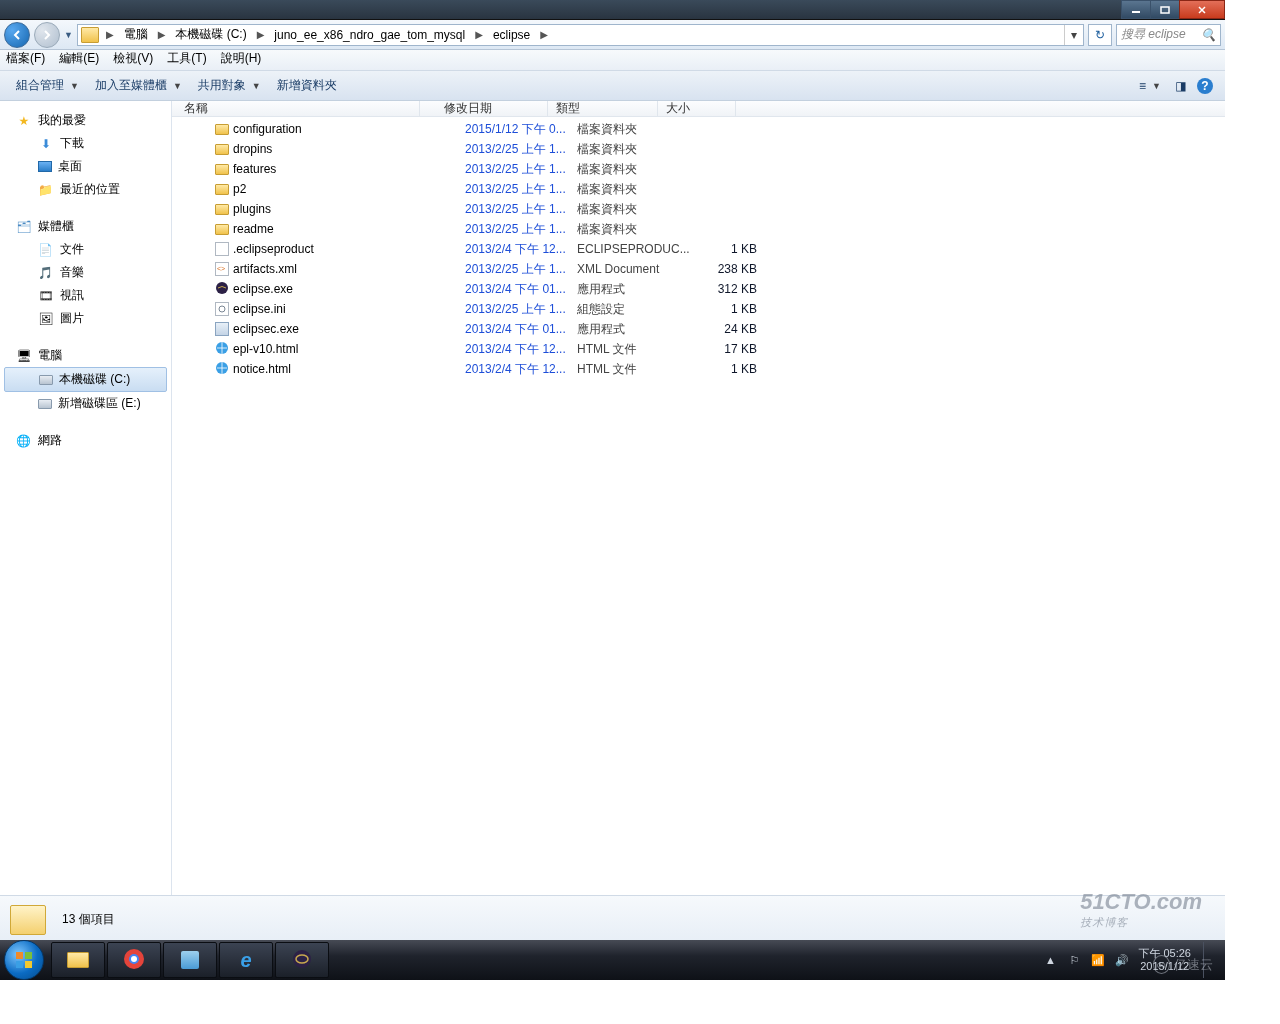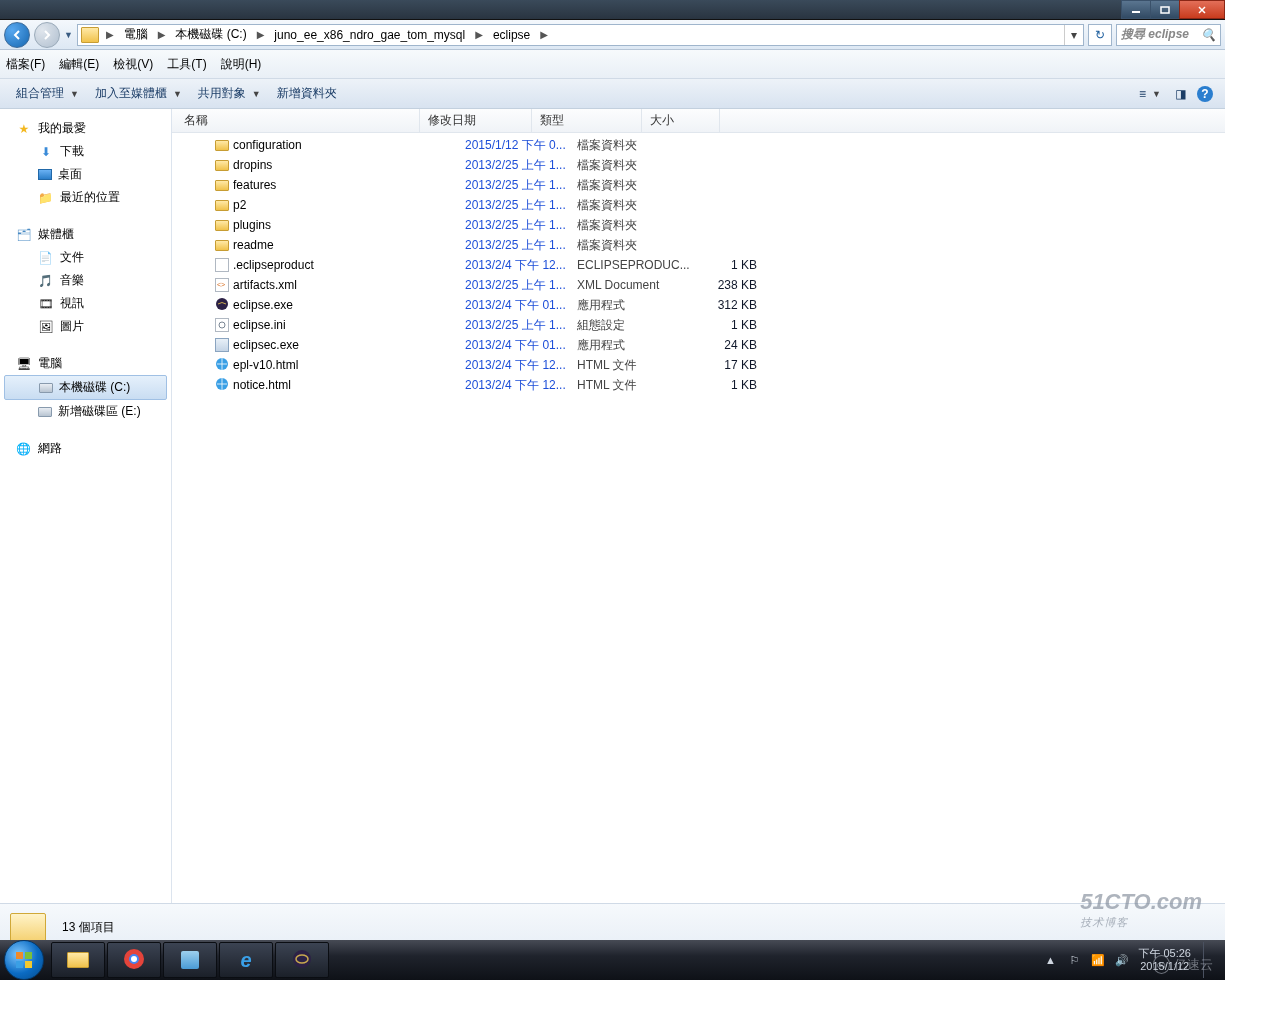--- a/index.html
+++ b/index.html
@@ -14,24 +14,24 @@
 
 .navbar { height: 30px; background: linear-gradient(#f4f8fc, #dde8f4); display: flex; align-items: center; padding: 0 4px; border-bottom: 1px solid #b6c5d6; gap:4px;}
 .nav-circle { width: 26px; height: 26px; border-radius: 50%; background: radial-gradient(circle at 30% 30%, #58a8f0, #1667b0); border: 1px solid #3b6a9a; display:flex;align-items:center;justify-content:center;}
 .nav-circle.disabled { background: radial-gradient(circle at 30% 30%, #e0e6ed, #b0bfcf); border-color:#9aaab9;}
 .path-bar { flex: 1; height: 22px; background: #fff; border: 1px solid #9fb5cc; display: flex; align-items: center; overflow:hidden;}
 .path-icon { width: 18px; height: 16px; margin: 0 3px; background: linear-gradient(#ffe9a6,#f0c24b); border:1px solid #c79d33; border-radius:1px;}
 .path-seg { padding: 0 6px; height: 100%; display: flex; align-items: center; cursor: pointer; }
 .path-arrow { padding: 0 4px; color: #555; font-size: 10px; }
 .dropdown-arrow{padding:0 6px;color:#444;border-left:1px solid #ccc;height:100%;display:flex;align-items:center;}
 .refresh-box{width:24px;height:22px;border:1px solid #9fb5cc;background:#fff;display:flex;align-items:center;justify-content:center;color:#1a5c9c;}
-.search-box { width: 105px; height: 22px; background: #fff; border: 1px solid #9fb5cc; display: flex; align-items: center; padding: 0 4px; color: #888; font-style: italic; justify-content:space-between;font-weight:bold;}
-
-
-.menubar { height: 29px; background: linear-gradient(#f7fafc,#e9eff6); display: flex; align-items: center; padding: 0 6px; gap: 14px; border-bottom: 1px solid #d0dae6; }
+.search-box { width: 105px; height: 22px; background: #fff; border: 1px solid #9fb5cc; display: flex; align-items: center; padding: 0 4px; color: #888; font-style: italic; justify-content:space-between;}
+
+
+.menubar { height: 21px; background: linear-gradient(#f7fafc,#e9eff6); display: flex; padding: 0 6px; gap: 14px; border-bottom: 1px solid #d0dae6; }
 .menubar span { cursor: pointer; }
 
 
 .toolbar { height: 30px; background: linear-gradient(#edf2f8, #d8e3f0); display: flex; align-items: center; padding: 0 8px; border-bottom: 1px solid #c3d0de; }
 .tool-btn { padding: 0 8px; height: 100%; display: flex; align-items: center; cursor: pointer; color: #1a3c66; gap:4px;}
 .tool-btn.right { margin-left: auto; }
 .tool-small{width:24px;height:24px;display:flex;align-items:center;justify-content:center;color:#1a3c66;}
 .tool-arrow{font-size:9px;color:#444;margin-left:2px;}
 
 
@@ -41,24 +41,24 @@
 .side-header { display: flex; align-items: center; padding: 3px 8px 3px 16px; gap: 6px; font-size: 12px; cursor:pointer;}
 .side-item { display: flex; align-items: center; padding: 3px 8px 3px 38px; gap: 6px; cursor:pointer;}
 .side-item.selected { background: linear-gradient(#e5f0fb,#c9ddf2); border:1px solid #a0c0e4; border-radius:2px; margin:0 4px; padding-left: 34px;}
 .icon-sm { width: 16px; height: 16px; display:inline-flex; align-items:center; justify-content:center;}
 .star{color:#f3b820;}
 .folder-i{background:linear-gradient(#ffe9a6,#f0c24b);border:1px solid #c79d33;width:14px;height:11px;border-radius:1px;}
 .drive-i{background:linear-gradient(#e8edf3,#b8c4d1);border:1px solid #889aad;width:14px;height:10px;border-radius:1px;}
 .screen-i{background:linear-gradient(#6ab1f3,#2b7ec9);border:1px solid #2168a8;width:14px;height:11px;}
 
 .content { flex: 1; display: flex; flex-direction: column; }
-.columns { height: 24px; display: flex; align-items: center; border-bottom: 1px solid #e0e6ed; background: linear-gradient(#fcfdfe,#f0f3f7); color:#333;}
+.columns { height: 16px; display: flex; align-items: center; border-bottom: 1px solid #e0e6ed; background: linear-gradient(#fcfdfe,#f0f3f7); color:#333;}
 .col { padding: 0 8px; border-right: 1px solid #e0e6ed; height: 100%; display: flex; align-items: center; position:relative;}
 .col-name { width: 248px; padding-left: 12px;}
-.col-date { width: 112px; }
+.col-date { width: 112px; margin-left: 16px; }
 .col-type { width: 110px; }
 .col-size { width: 78px; justify-content: flex-start; }
 
 .filelist { flex: 1; overflow-y: auto; padding-top: 2px;}
 .file-row { display: flex; height: 20px; align-items: center; padding-left: 10px; cursor:pointer;}
 .f-name { width: 250px; display: flex; align-items: center; gap: 4px; margin-left: 33px; }
 .f-date { width: 112px; color: #1d4ed8; }
 .f-type { width: 110px; color: #444; }
 .f-size { width: 70px; text-align: right; color: #0f172a; }
 

